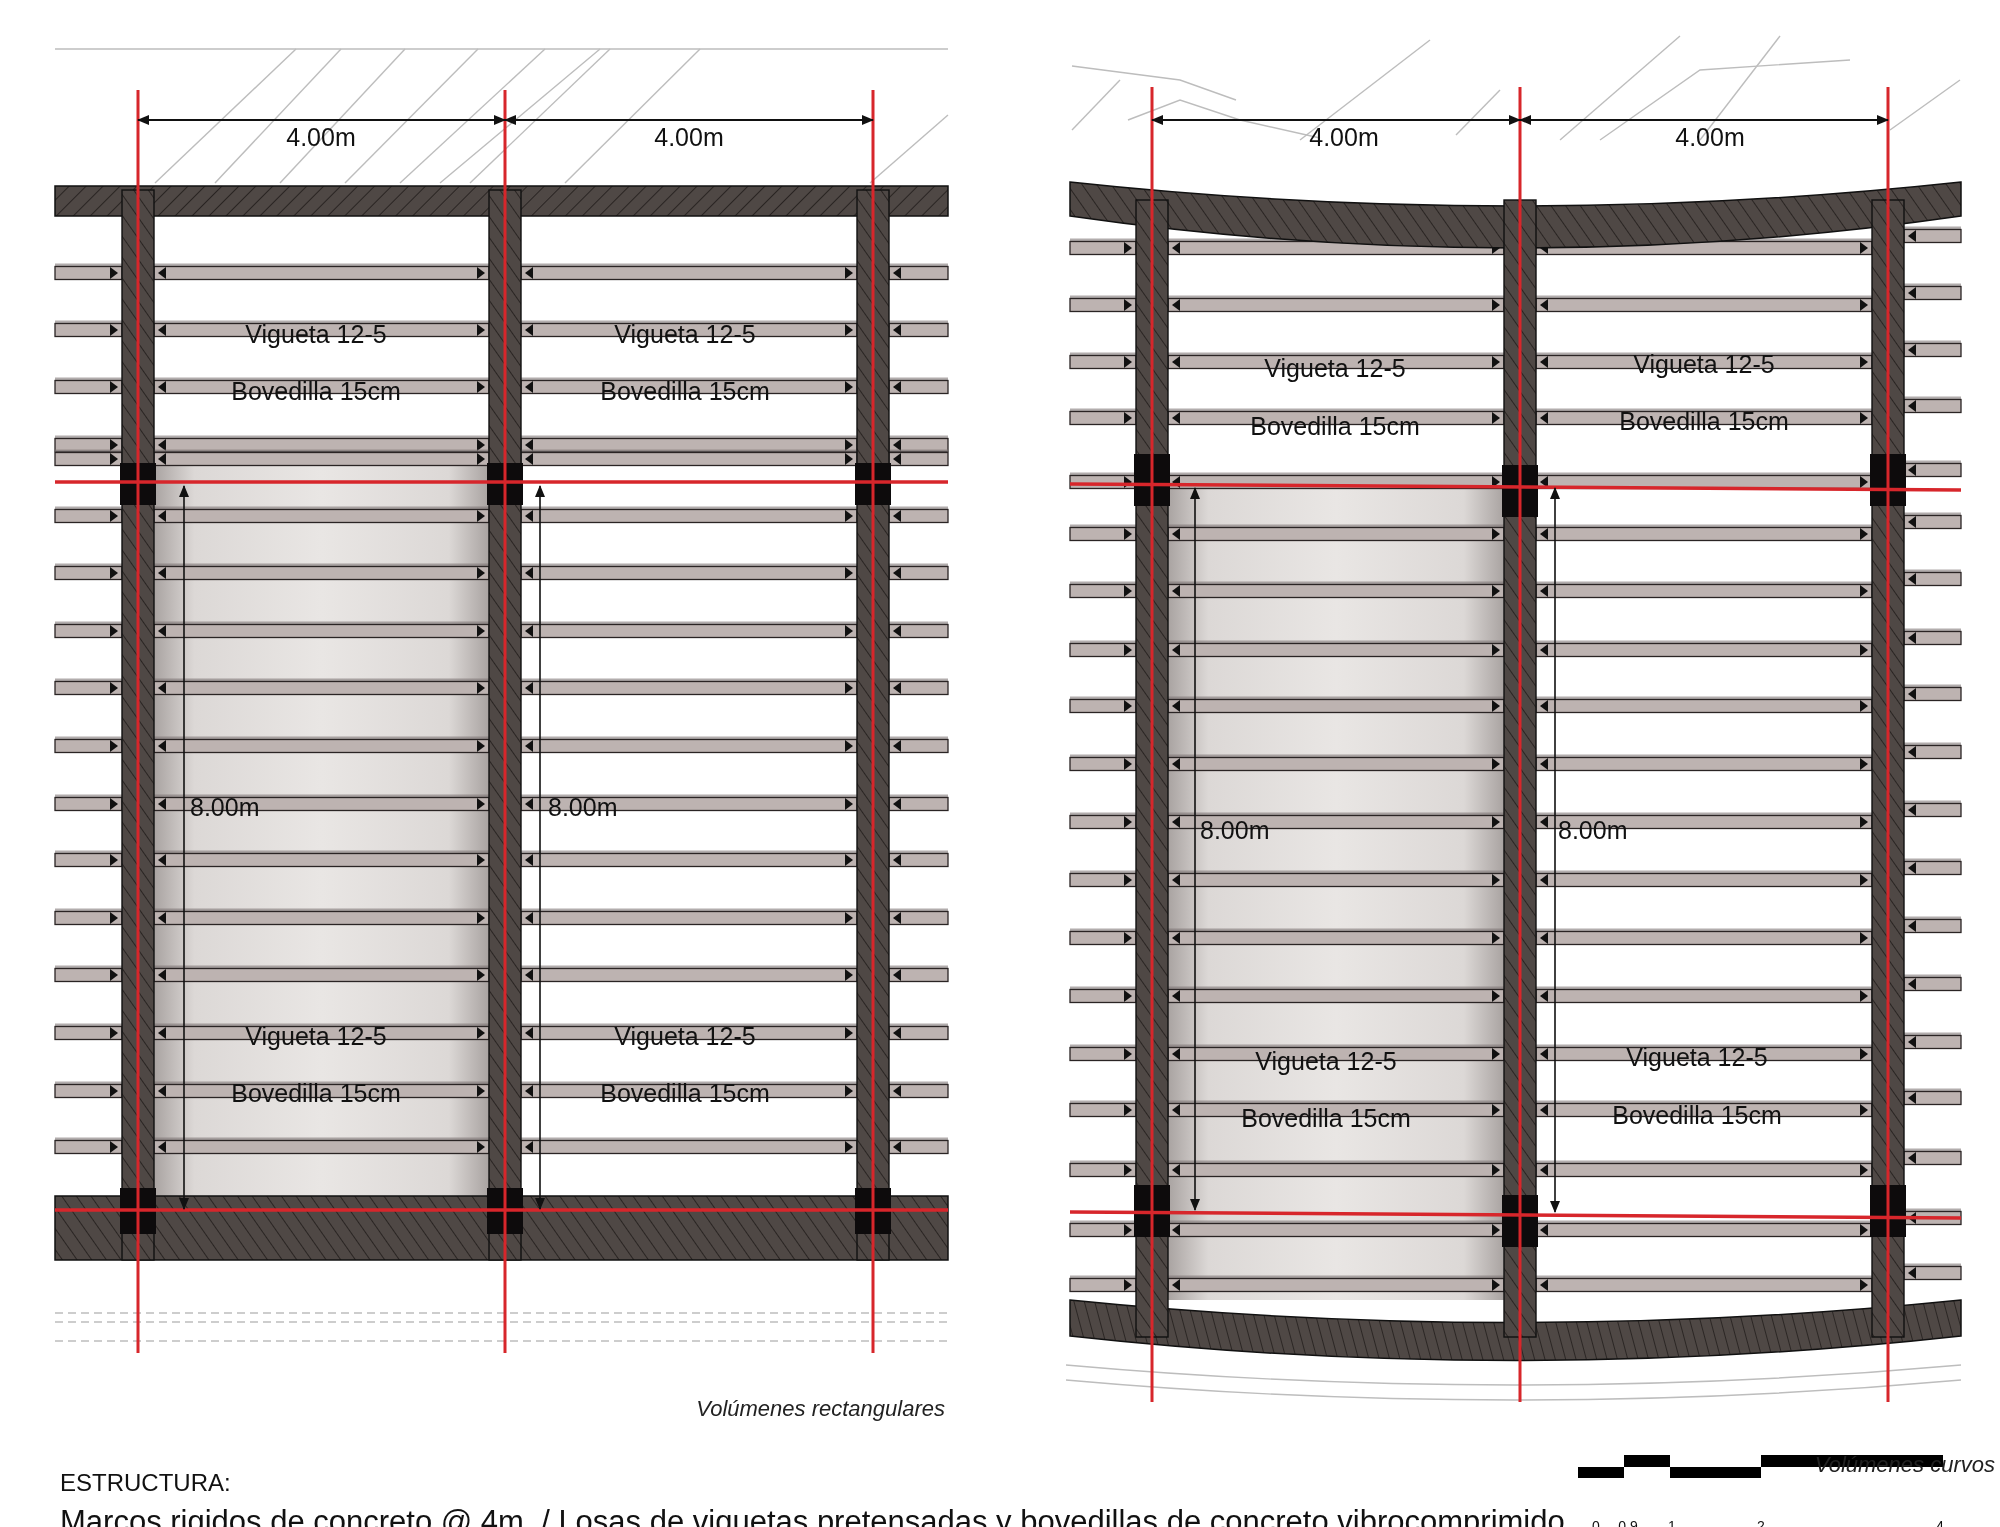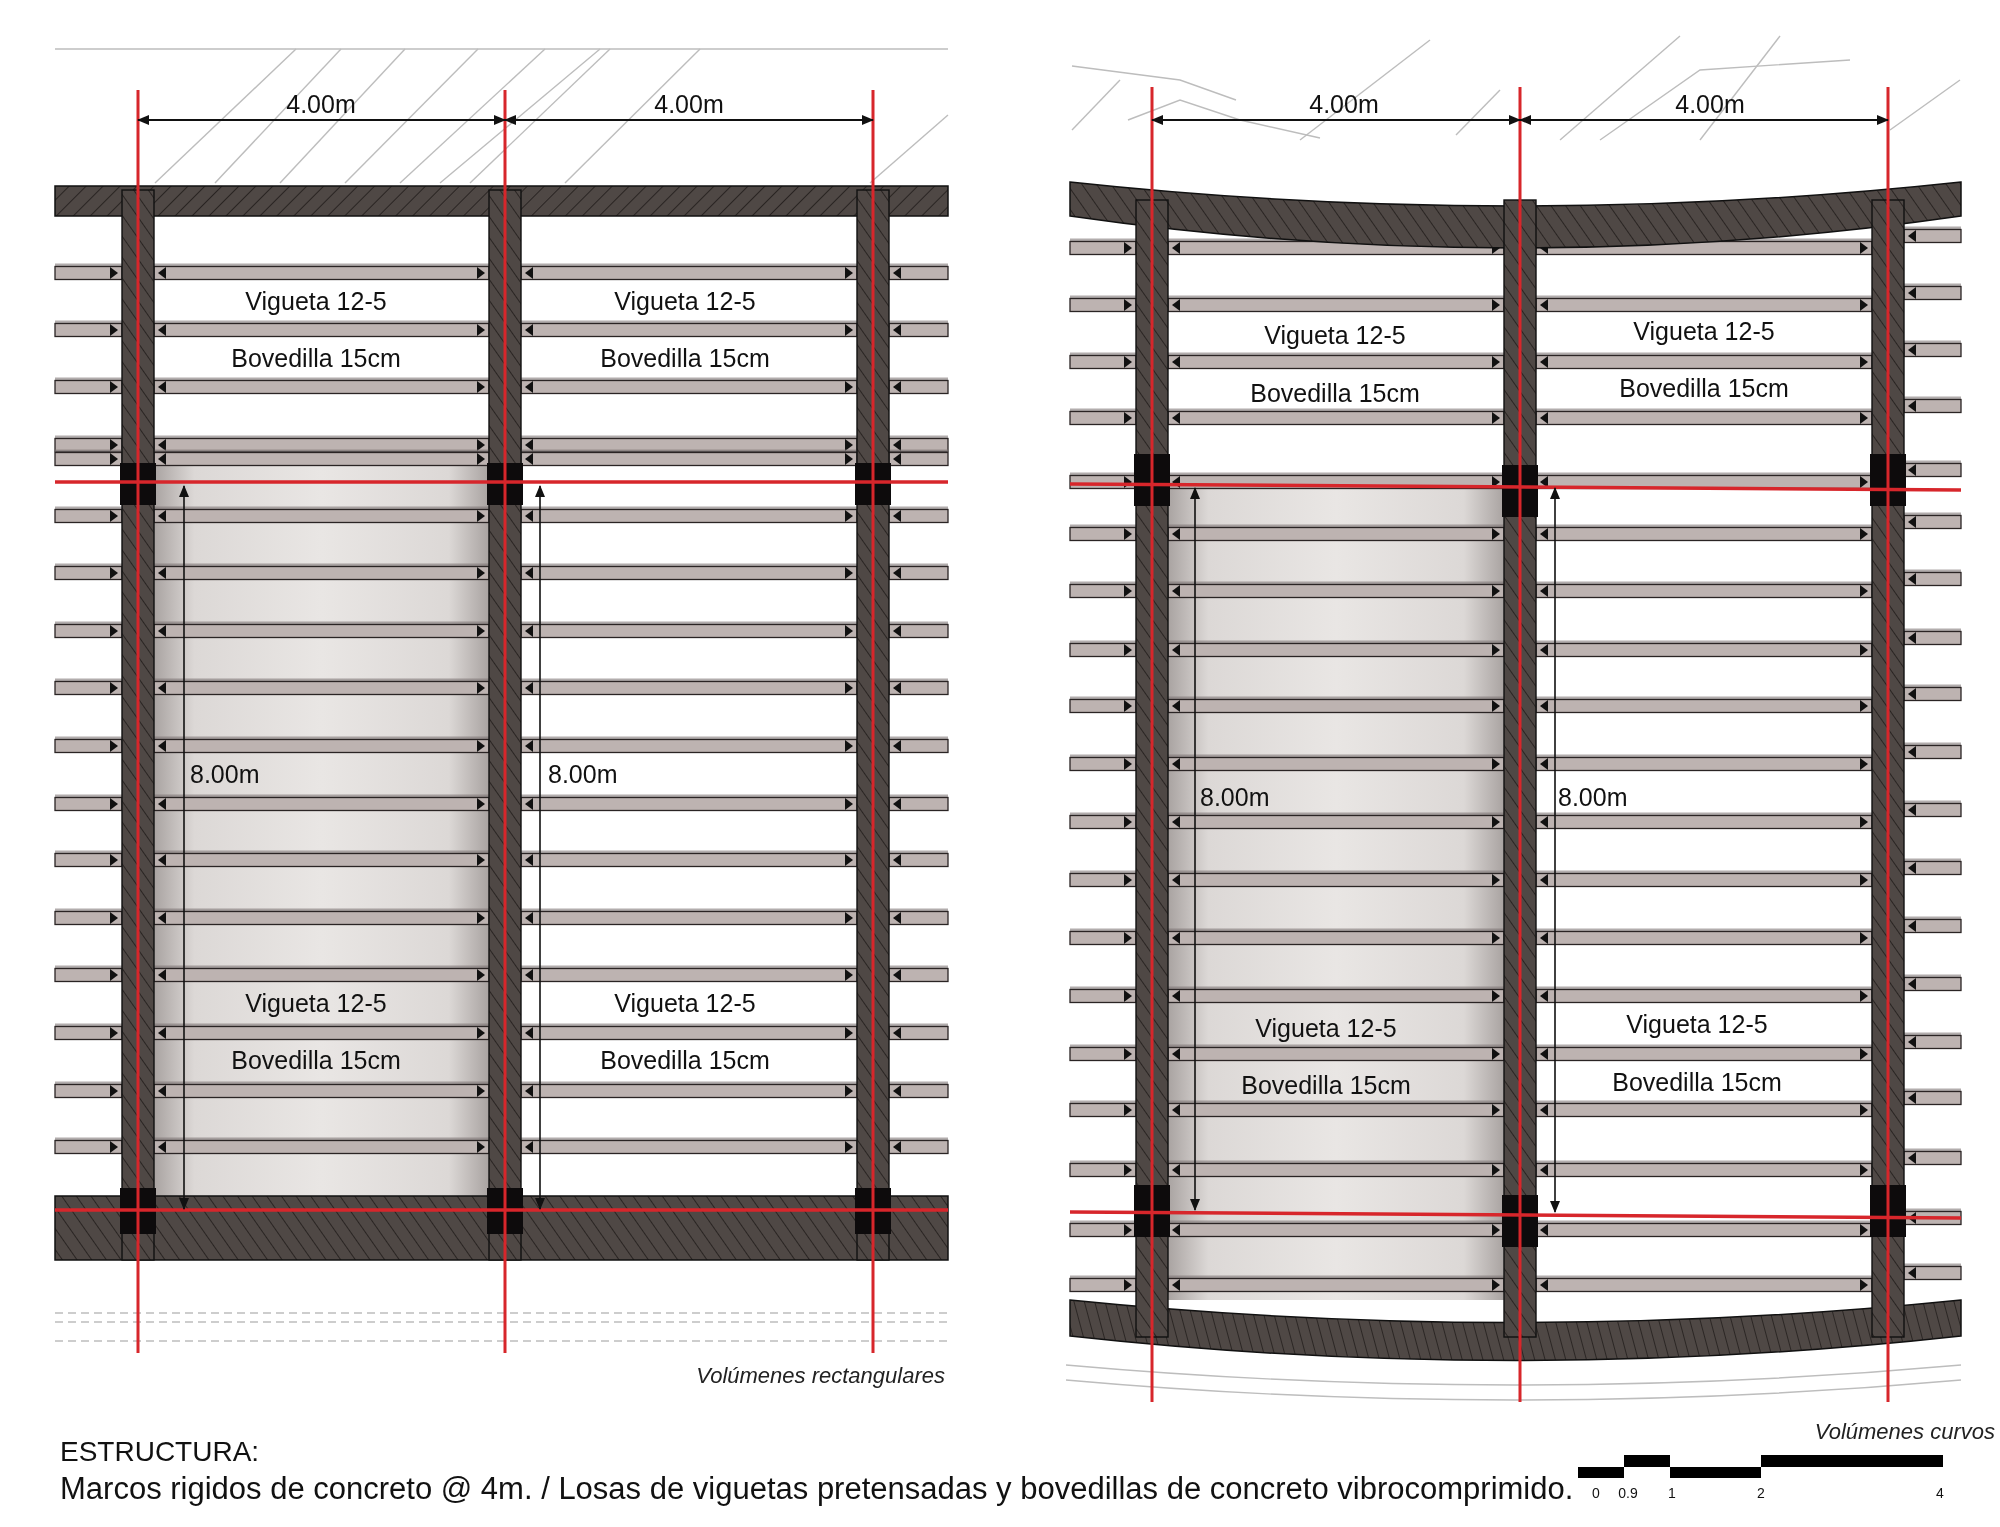--- a/index.html
+++ b/index.html
@@ -1,22 +1,22 @@
 <!DOCTYPE html>
 <html><head>
 <meta charset="utf-8">
 <style>
   html,body{margin:0;padding:0;background:#ffffff;}
   body{width:2000px;height:1527px;position:relative;overflow:hidden;font-family:"Liberation Sans",sans-serif;color:#111;}
   #drawing{position:absolute;left:0;top:0;width:2000px;height:1527px;}
-  .lbl{position:absolute;white-space:nowrap;font-size:25px;color:#111;line-height:1;}
+  .lbl{position:absolute;white-space:nowrap;font-size:25px;color:#111;line-height:1;margin-top:33px;}
   .lbl.c{transform:translateX(-50%);}
   .lbl.r{transform:translateX(-100%);}
   .cap{font-style:italic;font-size:22px;color:#222;}
-  .title{font-size:28px;}
+  .title{font-size:24px;}
   .desc{font-size:31px;}
   .tick{font-size:14px;}
 </style>
 </head>
 <body>
 
 <svg id="drawing" xmlns="http://www.w3.org/2000/svg" width="2000" height="1527" viewBox="0 0 2000 1527">
   <defs>
     <pattern id="hatchR" patternUnits="userSpaceOnUse" width="12" height="12" patternTransform="rotate(45)">
       <rect width="12" height="12" fill="#4f4845"></rect>

